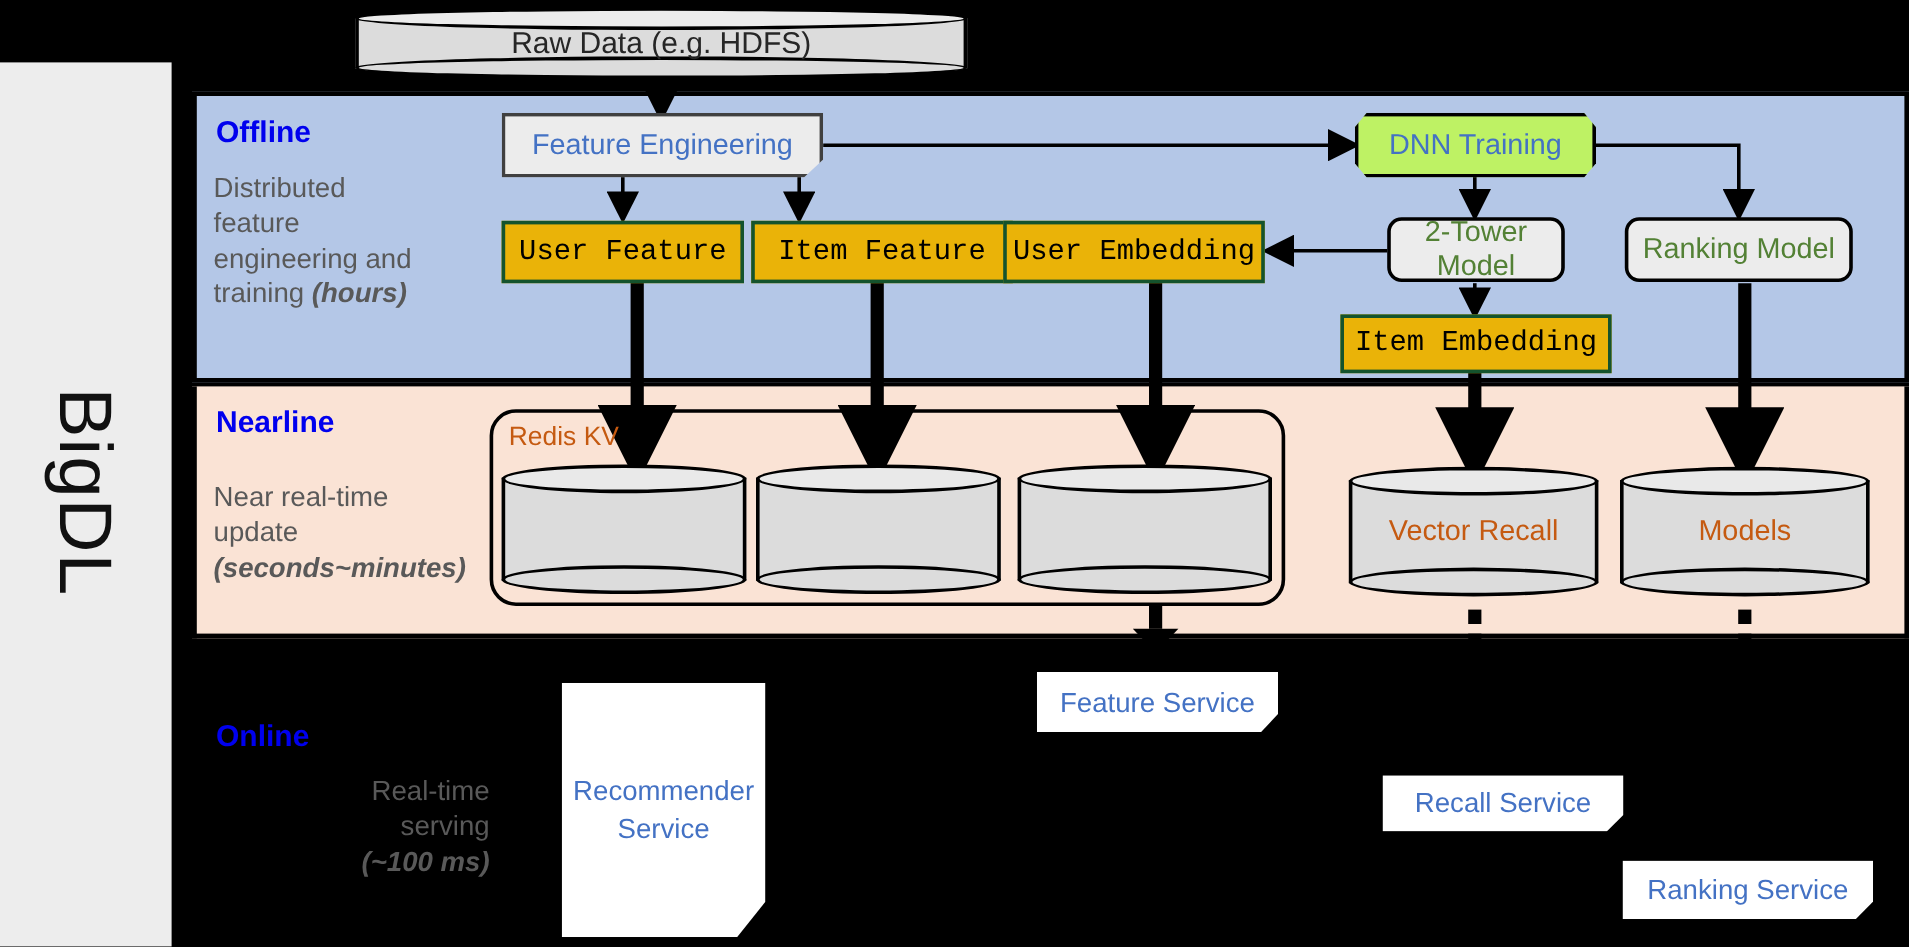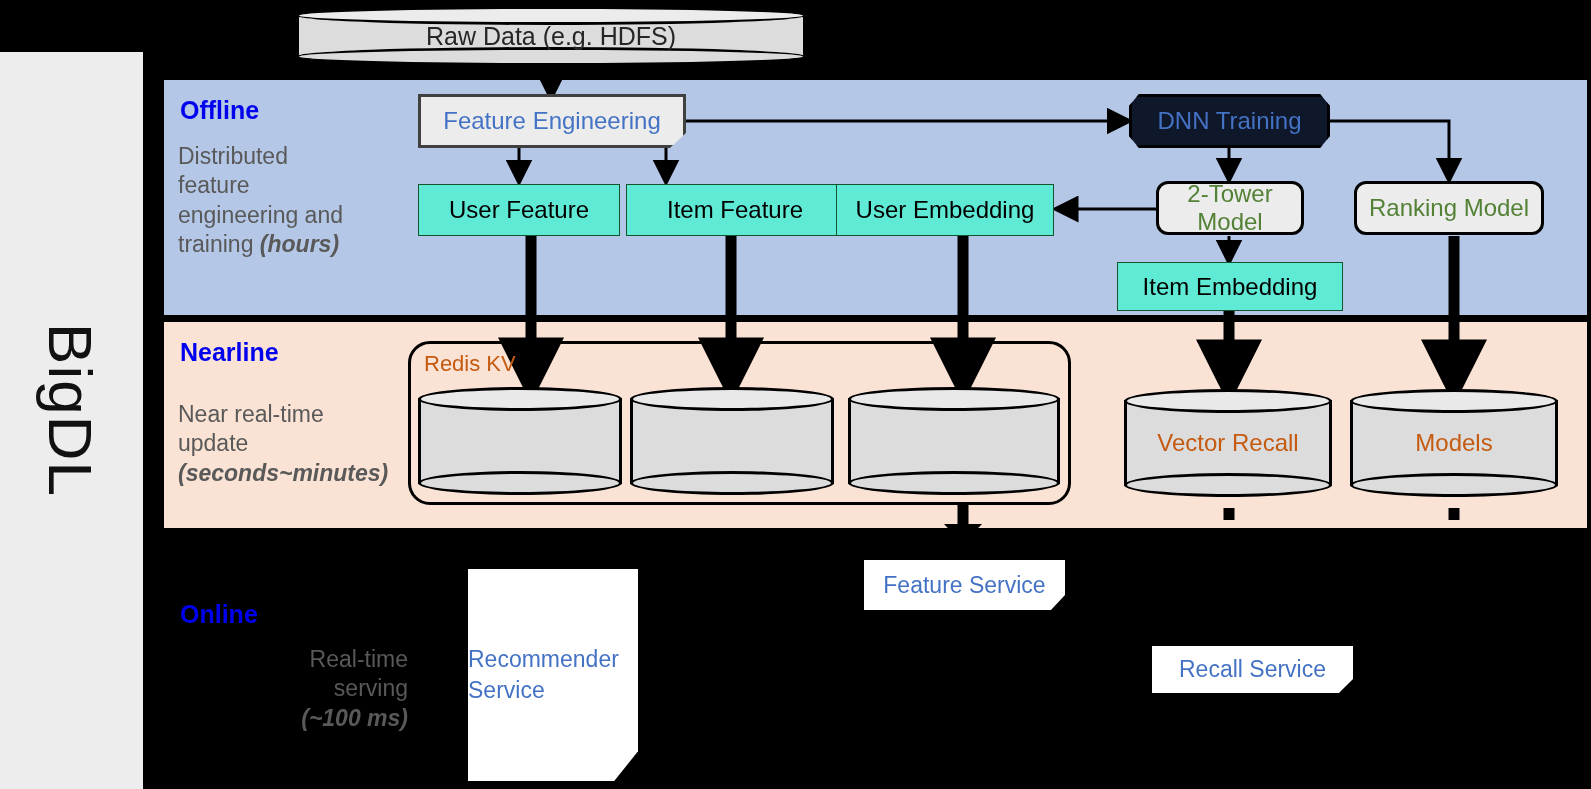--- a/index.html
+++ b/index.html
@@ -18,37 +18,37 @@
   #offline-band{left:160px;top:76px;width:1431px;height:243px;background:#b4c7e7;border:4px solid #000;box-sizing:border-box;}
   #nearline-band{left:160px;top:322px;width:1431px;height:210px;background:#fae3d5;border:4px solid #000;border-top:none;box-sizing:border-box;}
 
   .band-title{position:absolute;font-size:25px;color:#0000ee;font-weight:bold;}
   .band-sub{position:absolute;font-size:23px;color:#595959;line-height:1.28;}
   .band-sub i{font-style:italic;font-weight:bold;}
 
   
   .box{position:absolute;box-sizing:border-box;display:flex;align-items:center;justify-content:center;text-align:center;}
 
-  .gray-box{background:#5eead4;border:1px solid #14532d;color:#000;font-size:24px;}
+  .gray-box{background:#eab308;border:3px solid #14532d;color:#000;font-size:24px;font-family:Liberation Mono, monospace;}
 
   
   .fold-box{
     background:#ececec;border:3px solid #404040;color:#4472c4;font-size:24px;
     clip-path:polygon(0 0,100% 0,100% 72%,94% 100%,0 100%,0 0);
   }
 
   
-  .card-box{background:#0f172a;border:3px solid #000;color:#4472c4;font-size:24px;}
+  .card-box{background:#bef264;border:3px solid #000;color:#4472c4;font-size:24px;}
 
   .round-box{background:#ececec;border:3px solid #000;border-radius:12px;color:#538135;font-size:24px;}
 
   
   .note{
     background:#ffffff;color:#4472c4;font-size:23px;
-    position:absolute;display:flex;align-items:center;justify-content:center;text-align:left;
+    position:absolute;display:flex;align-items:center;justify-content:center;text-align:center;
   }
 
   
   .cyl{position:absolute;}
   .cyl .body{position:absolute;left:0;right:0;top:11px;bottom:11px;background:#dcdcdc;border-left:3px solid #000;border-right:3px solid #000;}
   .cyl .top{position:absolute;left:0;right:0;top:0;height:24px;background:#e9e9e9;border:3px solid #000;border-radius:50%;box-sizing:border-box;}
   .cyl .bottom{position:absolute;left:0;right:0;bottom:0;height:24px;background:#dcdcdc;border:3px solid #000;border-radius:50%;box-sizing:border-box;}
   .cyl .lbl{position:absolute;left:0;right:0;top:0;bottom:0;display:flex;align-items:center;justify-content:center;font-size:24px;color:#c55a11;z-index:3;}
 
   
@@ -250,14 +250,18 @@
   <div class="note" style="left:864px;top:560px;width:201px;height:50px;
        clip-path:polygon(0 0,100% 0,100% 70%,93% 100%,0 100%);">
     <span>Feature Service</span>
   </div>
 
   <div class="note" style="left:1128px;top:646px;width:201px;height:47px;
        clip-path:polygon(0 0,100% 0,100% 70%,93% 100%,0 100%);margin-left:24px;">
     <span>Recall Service</span>
   </div>
 
+  <div class="note" style="left:1352px;top:717px;width:209px;height:49px;
+       clip-path:polygon(0 0,100% 0,100% 70%,93% 100%,0 100%);">
+    <span>Ranking Service</span>
+  </div>
 
 </div>
 
 </body></html>

